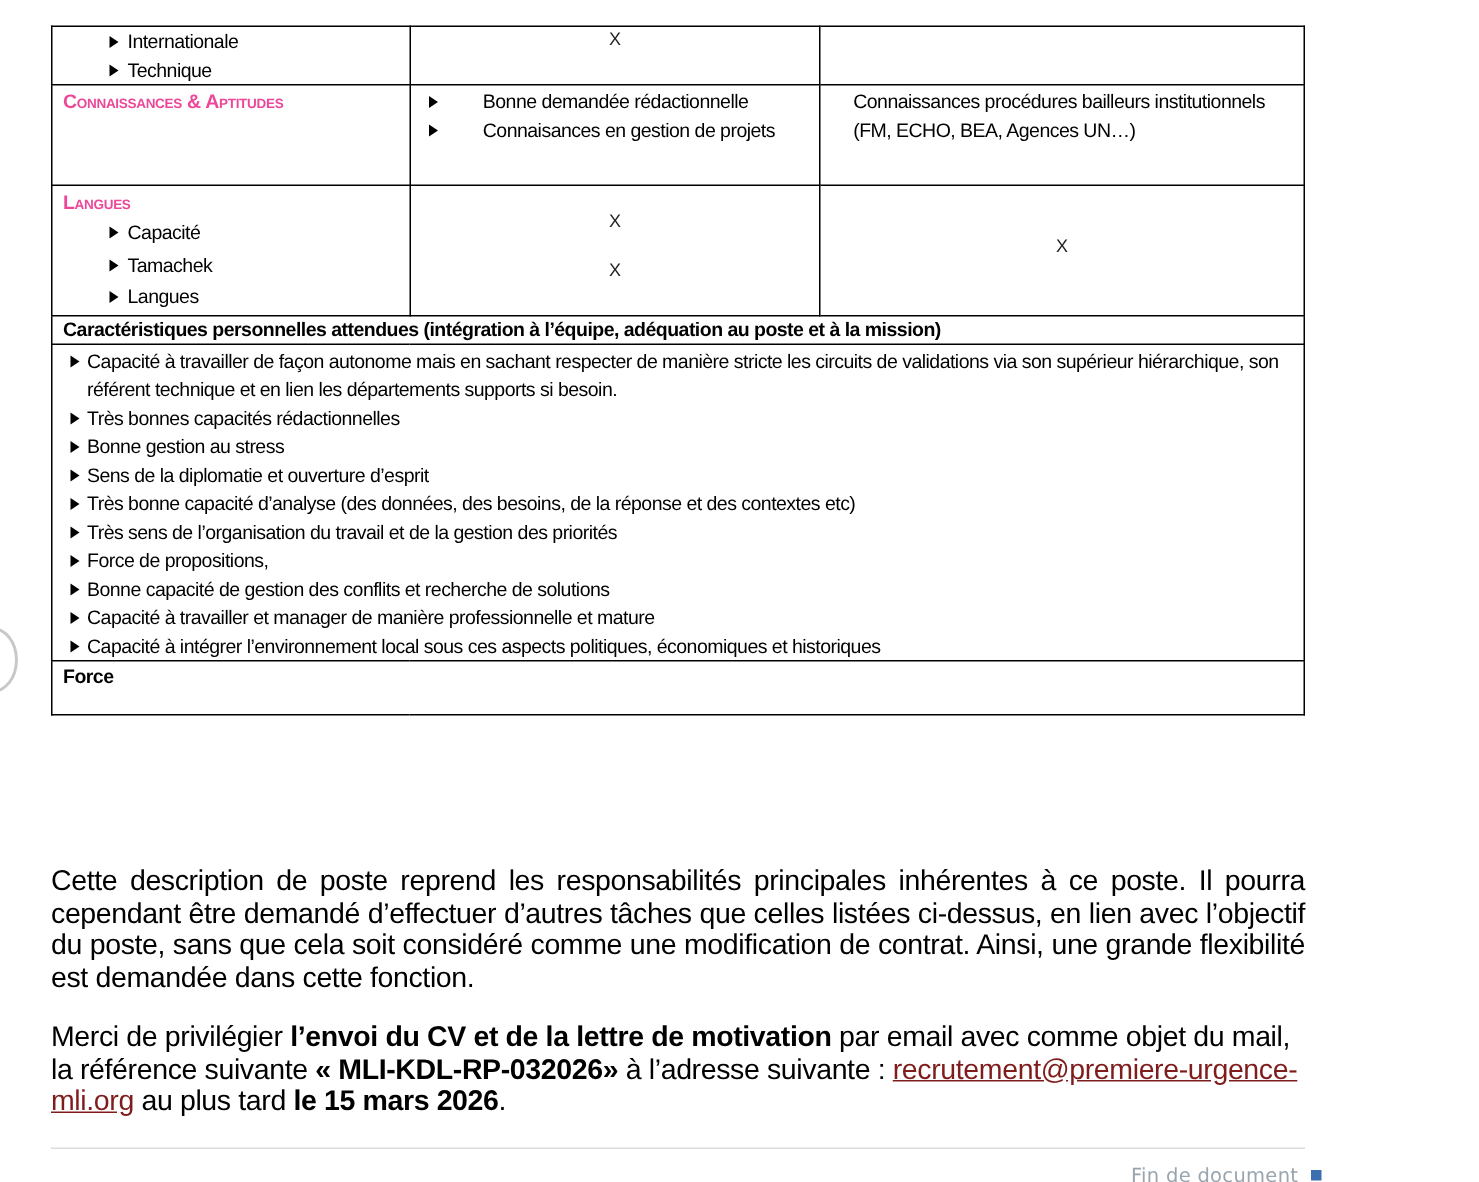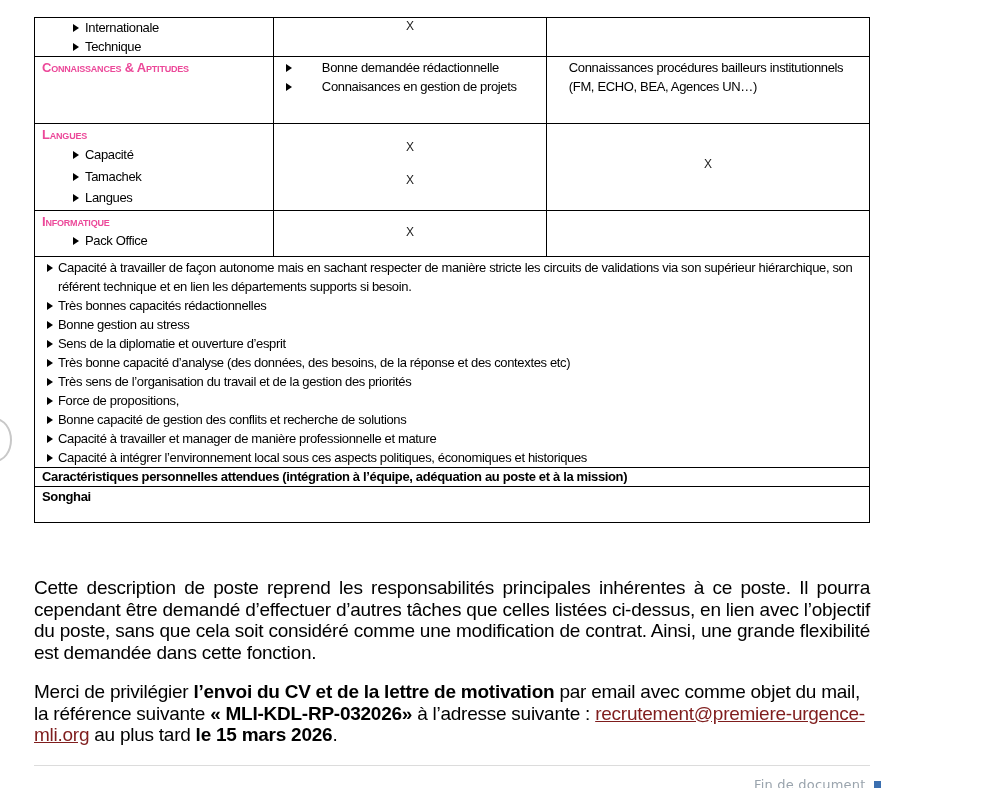--- a/index.html
+++ b/index.html
@@ -113,57 +113,47 @@
       </td>
       <td>
         <div class="xmark" style="margin-top:15px">X</div>
         <div class="xmark" style="margin-top:17px">X</div>
       </td>
       <td>
         <div class="xmark" style="margin-top:32px">X</div>
       </td>
     </tr>
 
-    <tr style="height:46px">
-      <td>
-        <div class="heading" style="padding-top:1px">Informatique</div>
-        <div class="sub" style="height:20px;line-height:20px"><span class="tri" style="top:6px"></span><span>Pack Office</span></div>
+
+    <tr style="height:19px">
+      <td colspan="3">
+        <div class="section-title">Caractéristiques personnelles attendues (intégration à l’équipe, adéquation au poste et à la mission)</div>
       </td>
-      <td>
-        <div class="xmark" style="margin-top:13px">X</div>
-      </td>
-      <td></td>
     </tr>
 
     <tr style="height:209px">
       <td colspan="3">
         <div class="blist">
           <div class="item"><span class="tri"></span><span>Capacité à travailler de façon autonome mais en sachant respecter de manière stricte les circuits de validations via son supérieur hiérarchique, son référent technique et en lien les départements supports si besoin.</span></div>
           <div class="item"><span class="tri"></span><span>Très bonnes capacités rédactionnelles</span></div>
           <div class="item"><span class="tri"></span><span>Bonne gestion au stress</span></div>
           <div class="item"><span class="tri"></span><span>Sens de la diplomatie et ouverture d’esprit</span></div>
           <div class="item"><span class="tri"></span><span>Très bonne capacité d’analyse (des données, des besoins, de la réponse et des contextes etc)</span></div>
           <div class="item"><span class="tri"></span><span>Très sens de l’organisation du travail et de la gestion des priorités</span></div>
           <div class="item"><span class="tri"></span><span>Force de propositions,</span></div>
           <div class="item"><span class="tri"></span><span>Bonne capacité de gestion des conflits et recherche de solutions</span></div>
           <div class="item"><span class="tri"></span><span>Capacité à travailler et manager de manière professionnelle et mature</span></div>
           <div class="item"><span class="tri"></span><span>Capacité à intégrer l’environnement local sous ces aspects politiques, économiques et historiques</span></div>
         </div>
       </td>
     </tr>
 
-    <tr style="height:19px">
-      <td colspan="3">
-        <div class="section-title">Caractéristiques personnelles attendues (intégration à l’équipe, adéquation au poste et à la mission)</div>
-      </td>
-    </tr>
-
     <tr style="height:36px">
       <td colspan="3">
-        <div class="other-title">Songhai</div>
+        <div class="other-title">Force</div>
       </td>
     </tr>
 
   </tbody>
     </table>
 
   <div class="para p1">Cette description de poste reprend les responsabilités principales inhérentes à ce poste. Il pourra cependant être demandé d’effectuer d’autres tâches que celles listées ci-dessus, en lien avec l’objectif du poste, sans que cela soit considéré comme une modification de contrat.  Ainsi, une grande flexibilité est demandée dans cette fonction.</div>
 
   <div class="para p2"><span>Merci de privilégier </span><b>l’envoi du CV et de la lettre de motivation</b><span> par email avec comme objet du mail, la référence suivante </span><b>« MLI-KDL-RP-032026»</b><span> à l’adresse suivante : </span><a href="mailto:recrutement@premiere-urgence-mli.org">recrutement@premiere-urgence-mli.org</a><span> au plus tard </span><b>le 15 mars 2026</b><span>.</span></div>
 

